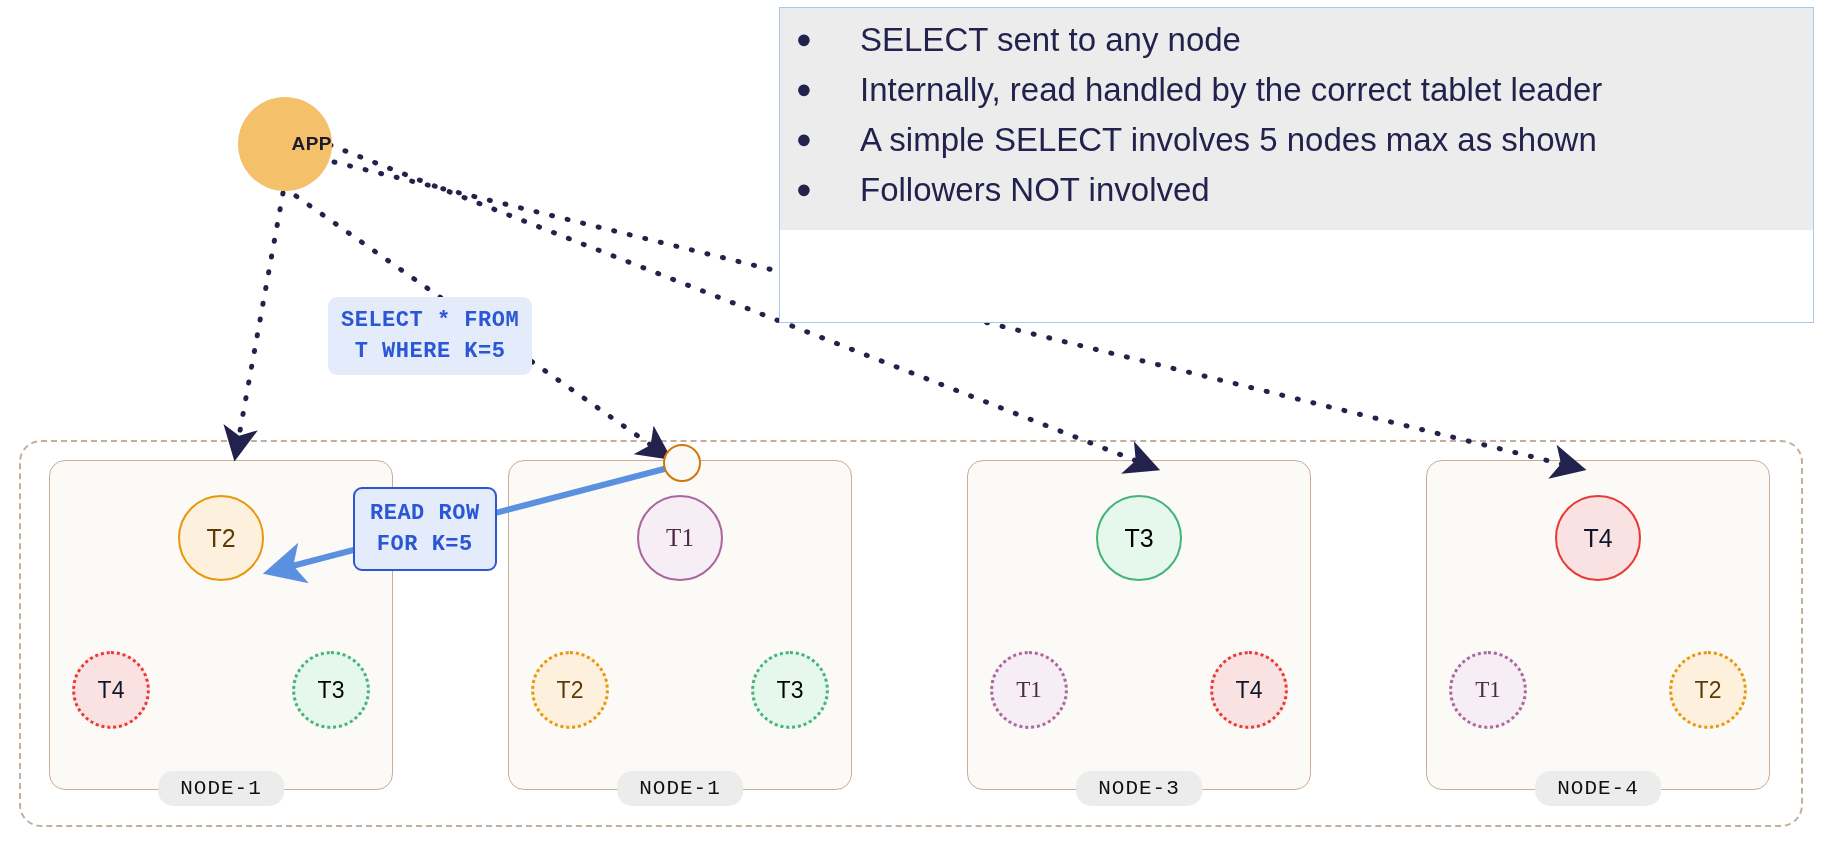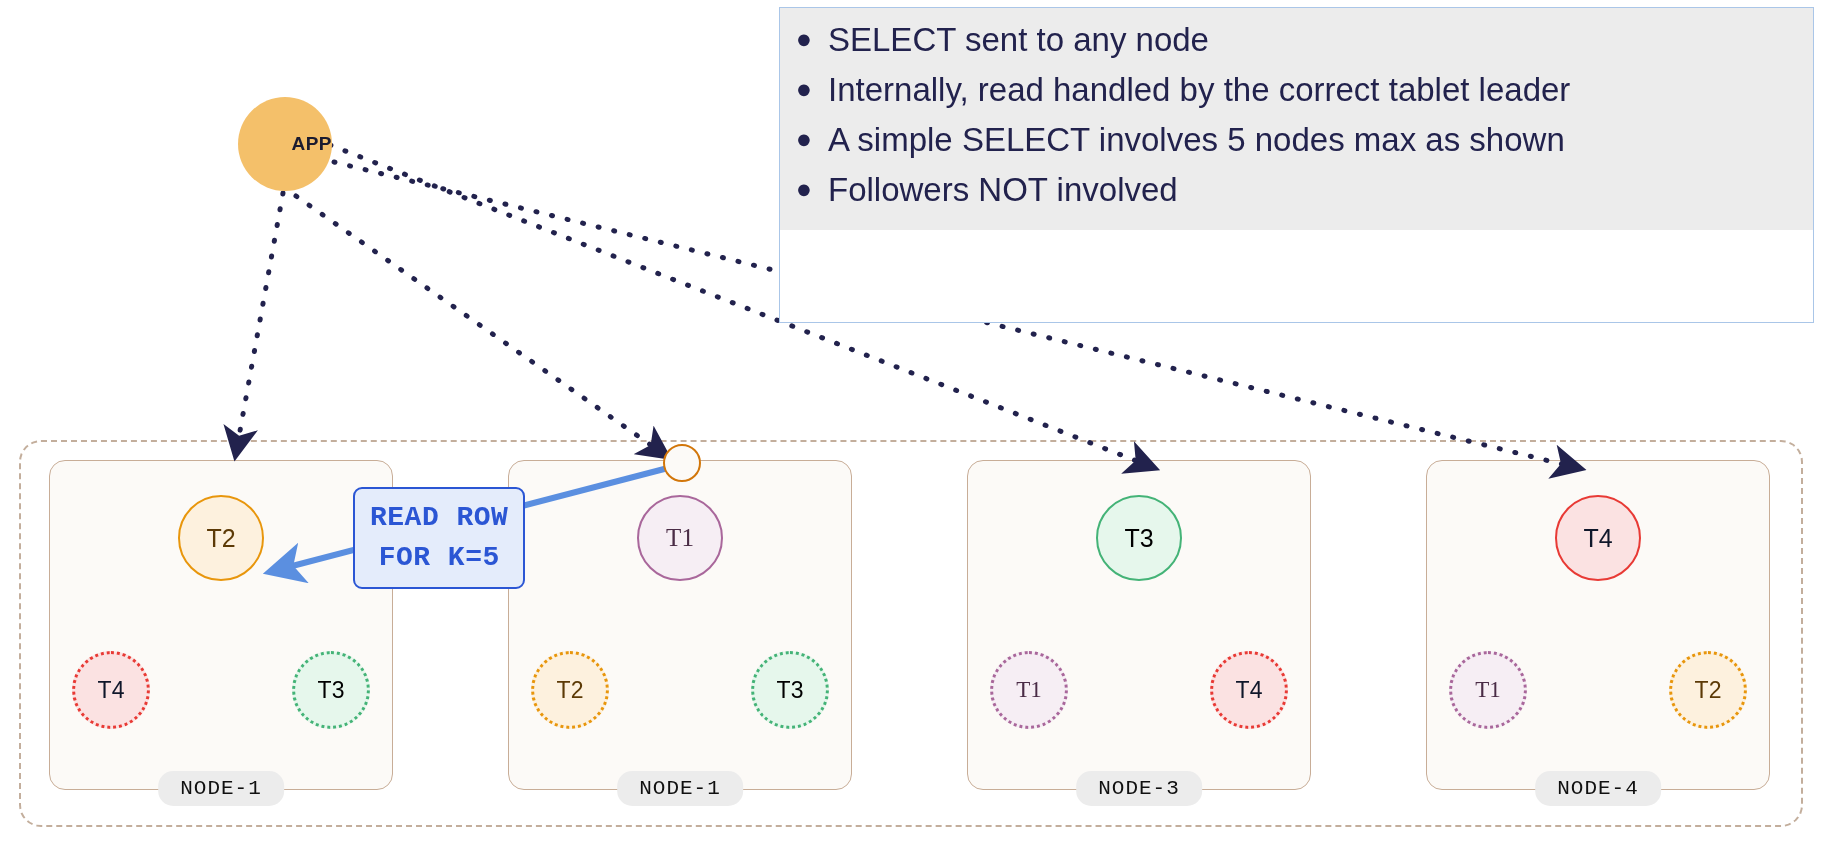--- a/index.html
+++ b/index.html
@@ -21,21 +21,21 @@
   .reads-panel{position:absolute;left:779px;top:7px;width:1035px;height:316px;
     background:#ffffff;border:1.5px solid #aac6e8;box-sizing:border-box;z-index:7;}
   .reads-title{height:92px;display:flex;align-items:center;justify-content:center;
     font-size:43px;color:#22224d;font-weight:400;}
   .reads-body{background:#ececec;height:calc(100% - 92px);padding:14px 0 0 0;box-sizing:border-box;}
   .reads-list{list-style:none;margin:0;padding:0;}
   .reads-list li{display:flex;align-items:flex-start;margin:0 0 13px 0;
     font-size:33px;color:#22224d;line-height:1.12;}
   .reads-list li .bull{flex:0 0 auto;width:48px;text-align:center;
     font-size:27px;line-height:1.3;color:#22224d;}
-  .reads-list li .btxt{flex:1 1 auto;padding-right:12px;}
+  .reads-list li .btxt{flex:1 1 auto;padding-right:12px;margin-left:32px;}
 
   
   .cluster{position:absolute;left:19px;top:440px;width:1784px;height:387px;
     border:2px dashed #c3ae9c;border-radius:22px;box-sizing:border-box;z-index:1;}
   .cluster::after{content:"";position:absolute;inset:0;border-radius:20px;}
 
   
   .node-box{position:absolute;top:460px;width:344px;height:330px;
     background:#fcfaf7;border:1.6px solid #c8ad97;border-radius:16px;
     box-sizing:border-box;z-index:2;}
@@ -59,21 +59,21 @@
   .pos-bl    {left:22px;bottom:60px;}
   .pos-br    {right:22px;bottom:60px;}
 
   
   .code-label{position:absolute;font-family:"Liberation Mono",monospace;
     font-weight:bold;color:#2b56d4;text-align:center;white-space:pre;
     border-radius:9px;z-index:9;line-height:1.42;}
   .label-select{left:328px;top:297px;background:#e4ecfb;font-size:22px;
     padding:8px 13px;letter-spacing:.5px;}
   .label-read{left:353px;top:487px;background:#e4ecfb;border:2px solid #2b56d4;
-    font-size:28px;padding:9px 15px;letter-spacing:.5px;}
+    font-size:22px;padding:9px 15px;letter-spacing:.5px;}
 
   
   .hop-dot{position:absolute;left:663px;top:444px;width:34px;height:34px;
     border-radius:50%;background:#fcfaf7;border:2.6px solid #d2760a;z-index:8;}
 </style>
 </head>
 <body>
 
 <div id="stage">
 
@@ -120,20 +120,22 @@
             <span class="btxt">A simple SELECT involves 5 nodes max as shown</span>
           </li>
           <li>
             <span class="bull">●</span>
             <span class="btxt">Followers NOT involved</span>
           </li>
         </ul>
     </div>
   </div>
 
+  <div class="code-label label-select">SELECT * FROM
+T WHERE K=5</div>
 
   <div class="code-label label-read">READ ROW
 FOR K=5</div>
 
   <div class="hop-dot"></div>
 
   <div id="nodes-host">
       <div class="node-box" style="left: 49px;">
         <div class="tablet leader t-T2 pos-top">
           <span>T2</span>

